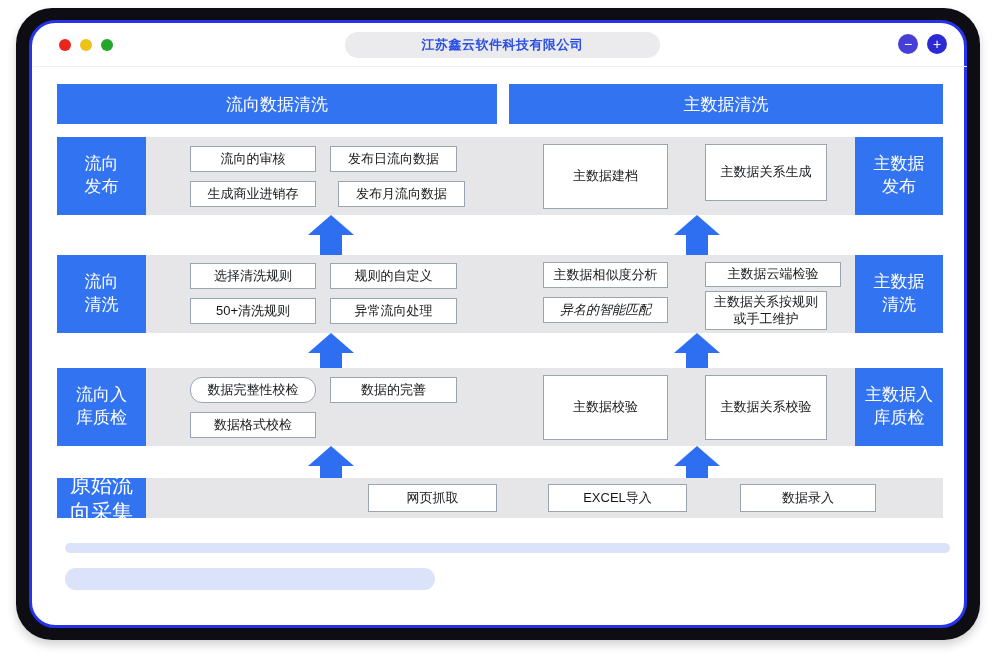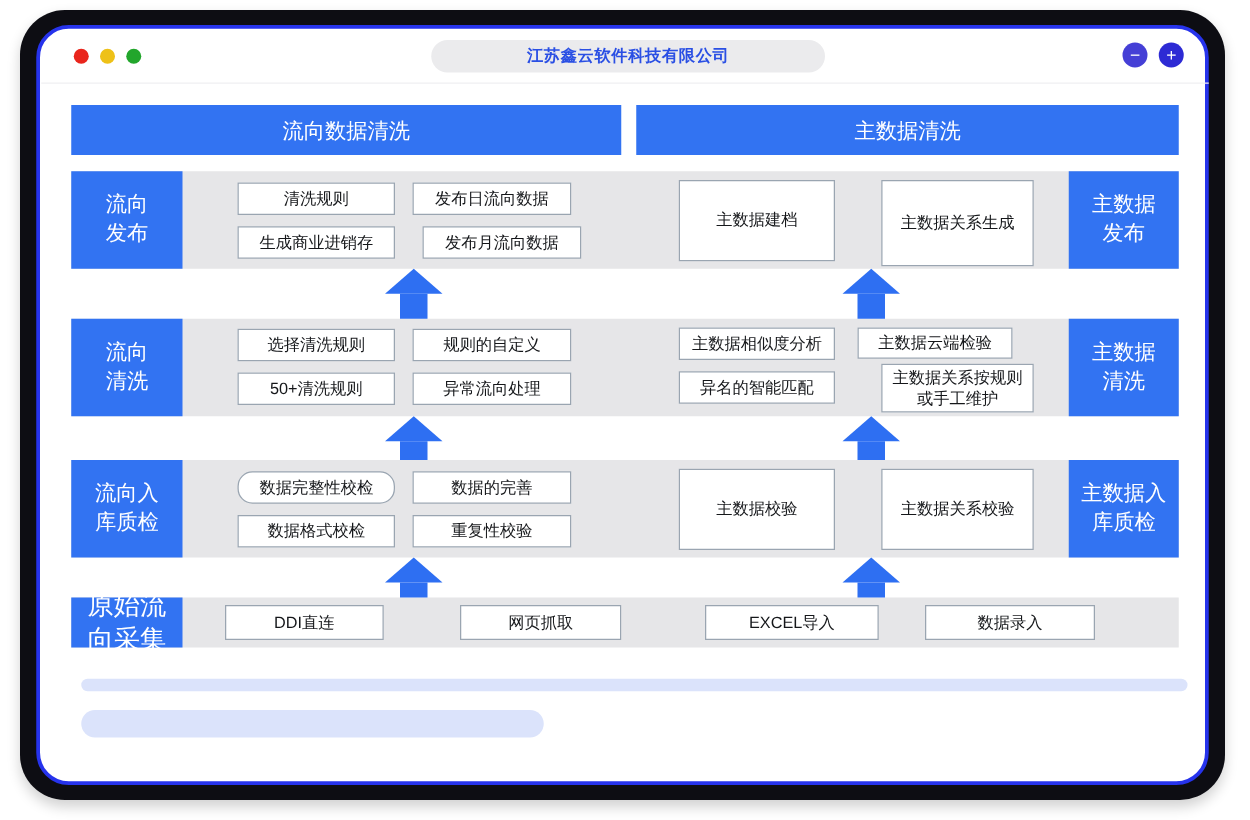--- a/index.html
+++ b/index.html
@@ -98,47 +98,45 @@
 清洗</div>
   <div class="stage r y2">主数据
 清洗</div>
   <div class="stage l y3">流向入
 库质检</div>
   <div class="stage r y3">主数据入
 库质检</div>
   <div class="stage l y4">原始流
 向采集</div>
 
-  <div class="box" style="left:190px;top:146px;width:126px;height:26px;">清洗规则</div>
+  <div class="box" style="left:190px;top:146px;width:126px;height:26px;">流向的审核</div>
   <div class="box" style="left:330px;top:146px;width:127px;height:26px;">发布日流向数据</div>
   <div class="box" style="left:190px;top:181px;width:126px;height:26px;">生成商业进销存</div>
   <div class="box" style="left:338px;top:181px;width:127px;height:26px;">发布月流向数据</div>
   <div class="box" style="left:543px;top:144px;width:125px;height:65px;">主数据建档</div>
-  <div class="box" style="left:705px;top:144px;width:122px;height:69px;">主数据关系生成</div>
+  <div class="box" style="left:705px;top:144px;width:122px;height:57px;">主数据关系生成</div>
 
   <div class="box" style="left:190px;top:263px;width:126px;height:26px;">选择清洗规则</div>
   <div class="box" style="left:330px;top:263px;width:127px;height:26px;">规则的自定义</div>
   <div class="box" style="left:190px;top:298px;width:126px;height:26px;">50+清洗规则</div>
   <div class="box" style="left:543px;top:262px;width:125px;height:26px;">主数据相似度分析</div>
   <div class="box" style="left:330px;top:298px;width:127px;height:26px;">异常流向处理</div>
-  <div class="box" style="left:686px;top:262px;width:124px;height:25px;">主数据云端检验</div>
-  <div class="box" style="left:543px;top:297px;width:125px;height:26px;">异名的智能匹配</div>
+  <div class="box" style="left:705px;top:262px;width:136px;height:25px;">主数据云端检验</div>
+  <div class="box" style="left:543px;top:297px;width:125px;height:26px;font-style:italic;">异名的智能匹配</div>
   <div class="box" style="left:705px;top:291px;width:122px;height:39px;">主数据关系按规则
 或手工维护</div>
 
   <div class="box" style="left:190px;top:377px;width:126px;height:26px;border-radius:12px;">数据完整性校检</div>
   <div class="box" style="left:330px;top:377px;width:127px;height:26px;">数据的完善</div>
   <div class="box" style="left:190px;top:412px;width:126px;height:26px;">数据格式校检</div>
-  <div class="box" style="left:330px;top:412px;width:127px;height:26px;">重复性校验</div>
   <div class="box" style="left:543px;top:375px;width:125px;height:65px;">主数据校验</div>
   <div class="box" style="left:705px;top:375px;width:122px;height:65px;">主数据关系校验</div>
 
-  <div class="box" style="left:180px;top:484px;width:127px;height:28px;">DDI直连</div>
   <div class="box" style="left:368px;top:484px;width:129px;height:28px;">网页抓取</div>
-  <div class="box" style="left:548px;top:484px;width:139px;height:28px;margin-left:16px;">EXCEL导入</div>
+  <div class="box" style="left:548px;top:484px;width:139px;height:28px;">EXCEL导入</div>
   <div class="box" style="left:740px;top:484px;width:136px;height:28px;">数据录入</div>
 
   <div class="arrow g1 ax1">
       <div class="head"></div>
       <div class="tail"></div>
     </div>
   <div class="arrow g1 ax2">
       <div class="head"></div>
       <div class="tail"></div>
     </div>

